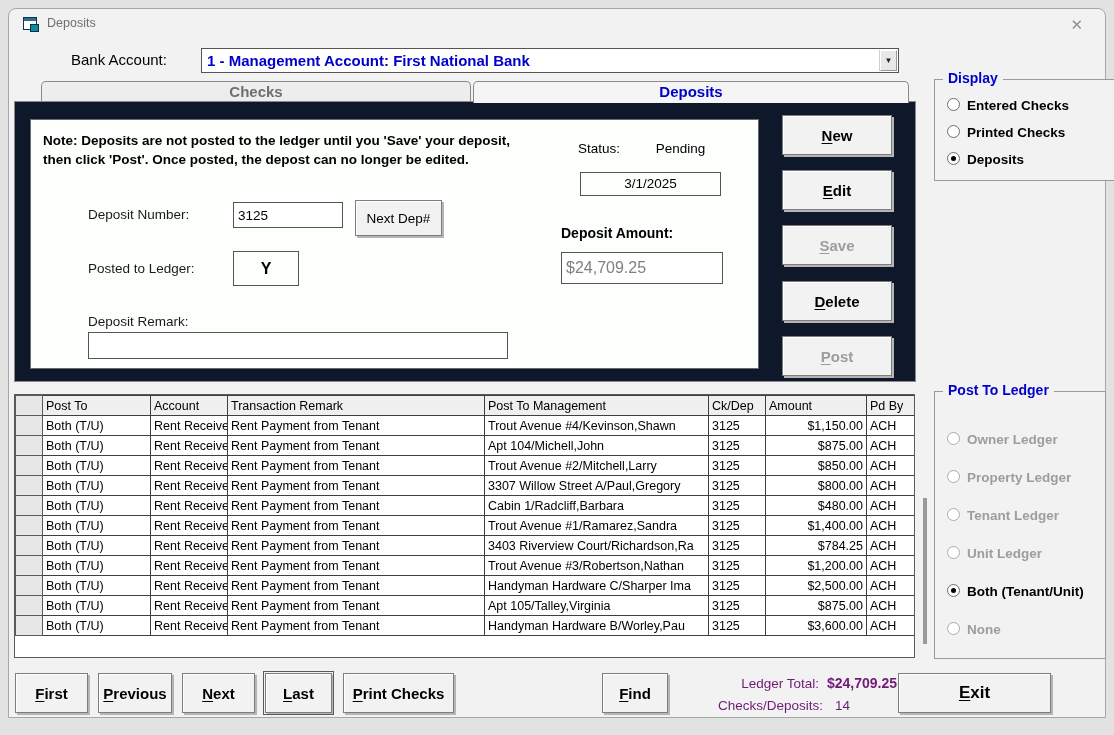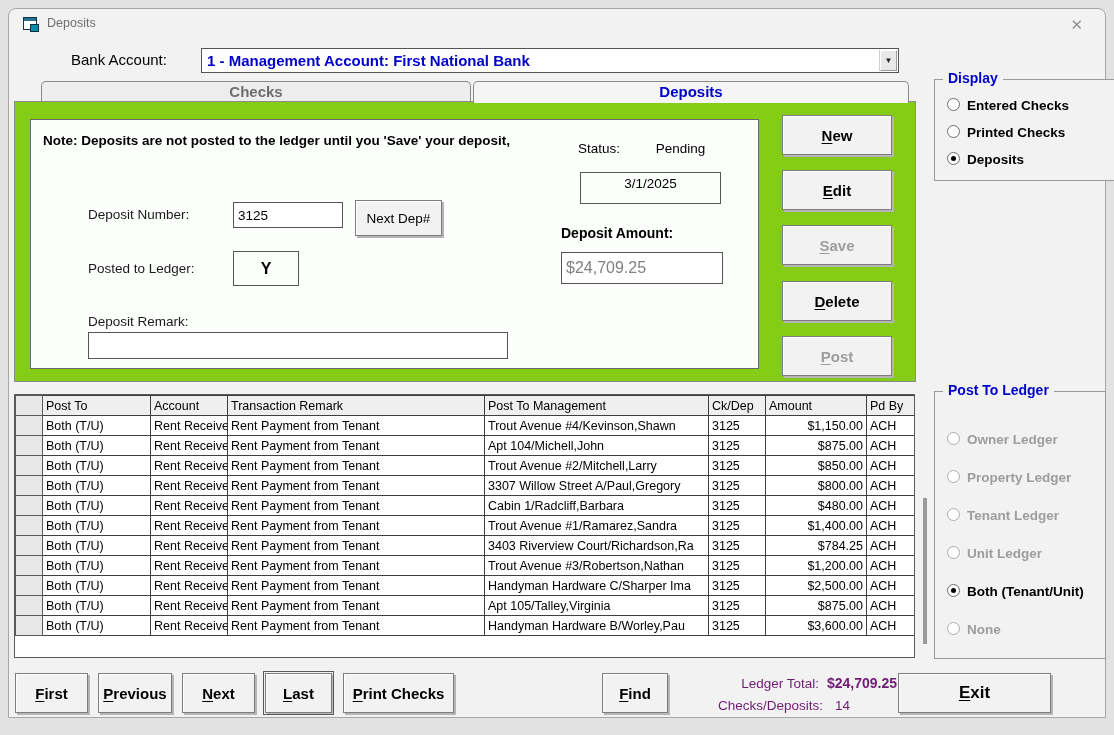--- a/index.html
+++ b/index.html
@@ -23,28 +23,28 @@
   #bank-combo-text { position:absolute; left:5px; top:3px; font-size:15px; font-weight:bold; color:#0000cc; white-space:nowrap; }
   #bank-combo-arrow { position:absolute; right:1px; top:1px; width:17px; height:21px; background:#e8e8e8;
     border:1px solid #999; border-top-color:#fff; border-left-color:#fff; box-shadow:-1px 0 0 #cfcfcf;
     font-size:8px; color:#222; text-align:center; line-height:20px; }
   
   .tab { position:absolute; top:72px; height:21px; border:1px solid #8a8a8a; border-bottom:none;
     border-radius:5px 5px 0 0; text-align:center; font-size:15px; font-weight:bold; line-height:20px; }
   #tab-checks { left:32px; width:430px; background:#ededed; color:#6e6e6e; }
   #tab-deposits { left:464px; width:436px; height:22px; background:#f4f5f4; color:#0000cc; z-index:3; }
   #tab-frame { position:absolute; left:5px; top:92px; width:902px; height:281px;
-    border:1px solid #8a8a8a; background:#84cc16; }
+    border:1px solid #8a8a8a; background:#0f172a; }
   
   #note-box { position:absolute; left:15px; top:17px; width:729px; height:250px;
     background:#fdfffd; border:1px solid #6a6a6a; }
   #note-text { position:absolute; left:12px; top:11px; width:580px; font-size:13.5px; font-weight:bold; line-height:19px; }
   #status-line { position:absolute; left:547px; top:21px; font-size:13.5px; }
   #status-line .val { margin-left:32px; }
-  #date-box { position:absolute; left:549px; top:52px; width:141px; height:32px; border:1px solid #555;
+  #date-box { position:absolute; left:549px; top:52px; width:141px; height:24px; border:1px solid #555;
     background:#fdfffd; text-align:center; font-size:13.5px; line-height:22px; }
   .fldlabel { position:absolute; font-size:13.5px; color:#1a1a1a; }
   .textfield { position:absolute; border:1px solid #555; background:#fff; font-family:"Liberation Sans",sans-serif;
     font-size:13.5px; padding:0 4px; outline:none; }
   #next-dep-btn { position:absolute; left:324px; top:80px; width:87px; height:36px; }
   #amount-label { position:absolute; left:530px; top:105px; font-size:14px; font-weight:bold; }
   #amount-field { left:530px; top:132px; width:162px; height:32px; font-size:16px; color:#808080; }
   #y-box { position:absolute; left:202px; top:131px; width:66px; height:35px; border:1px solid #555;
     background:#fdfffd; text-align:center; font-weight:bold; font-size:16px; line-height:33px; }
   
@@ -100,20 +100,21 @@
   </div>
 
   <div class="tab" id="tab-checks">Checks</div>
   <div class="tab" id="tab-deposits">Deposits</div>
 
   <div id="tab-frame">
 
     <div id="note-box">
       <div id="note-text">
         <span>Note: Deposits are not posted to the ledger until you 'Save' your deposit,</span><br>
+        <span>then click 'Post'. Once posted, the depost can no longer be edited.</span>
       </div>
 
       <div id="status-line">
         <span class="lab">Status:</span>
         <span class="val">Pending</span>
       </div>
       <div id="date-box">3/1/2025</div>
 
       <div class="fldlabel" style="left:57px; top:87px;">Deposit Number:</div>
       <input class="textfield" style="left: 202px; top: 82px; width: 110px; height: 26px;" value="3125">

